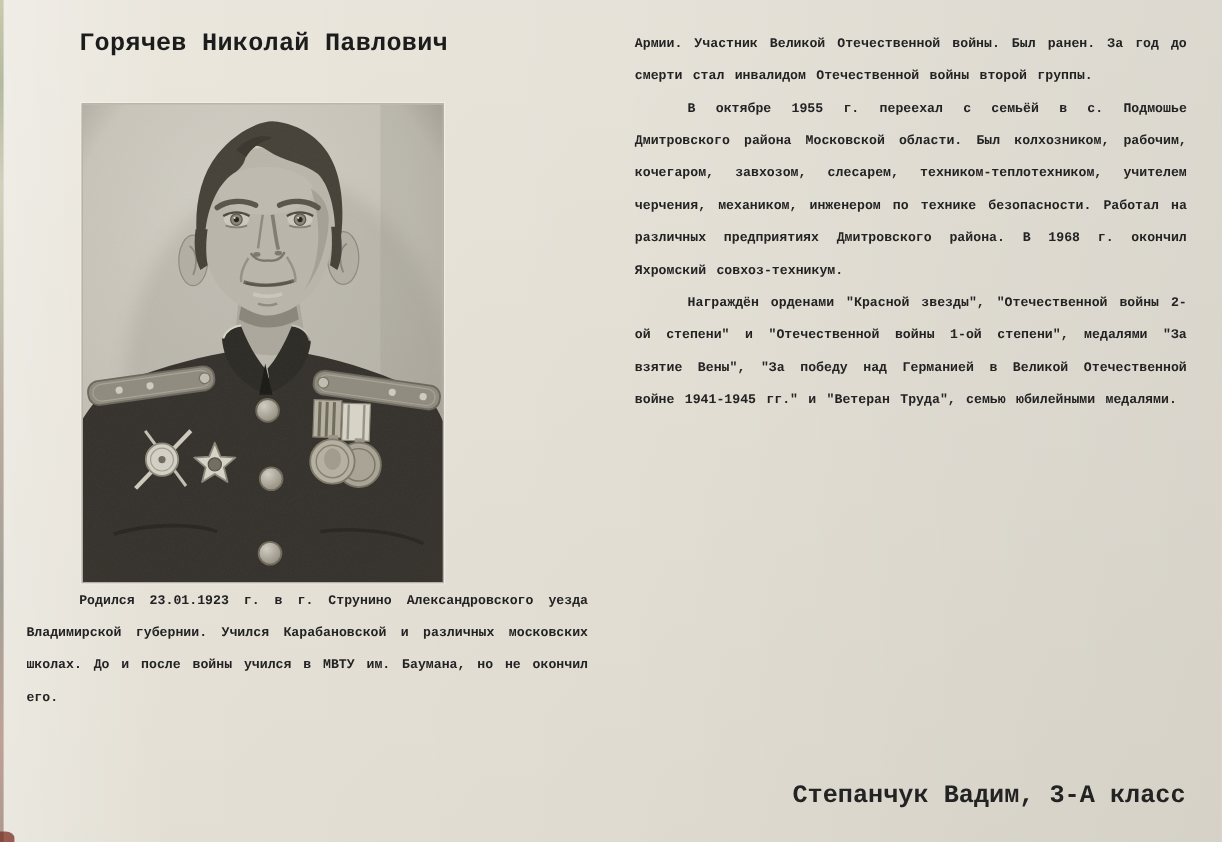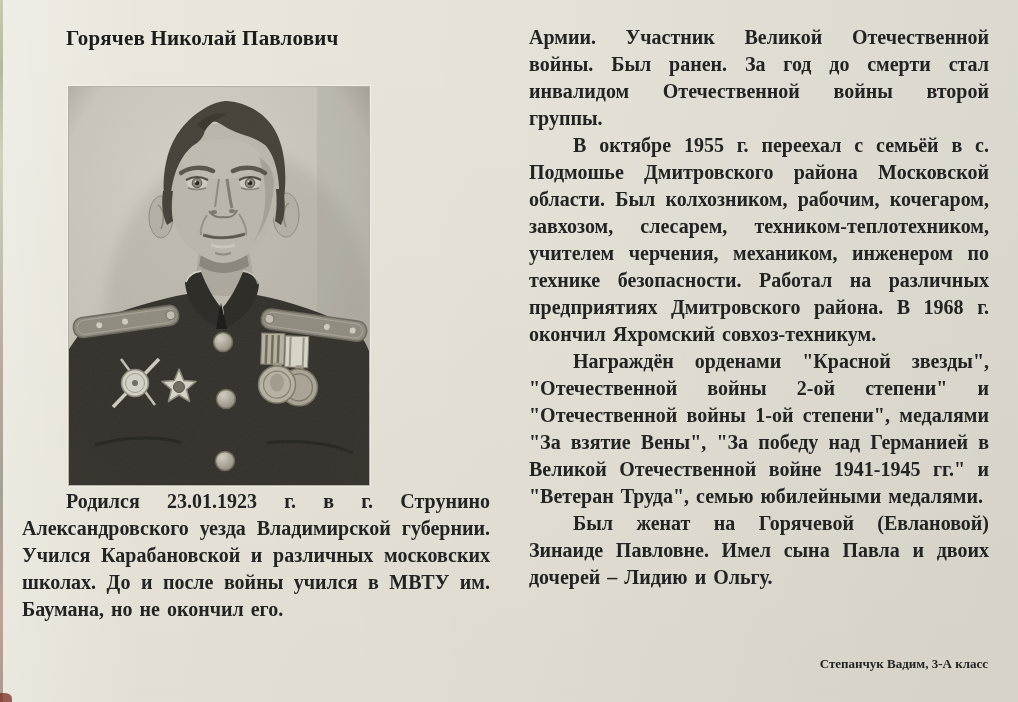--- a/index.html
+++ b/index.html
@@ -5,21 +5,21 @@
   html, body { margin: 0; padding: 0; background: #d8d5ca; }
   .page {
     position: relative;
     width: 1018px;
     height: 702px;
     overflow: hidden;
     background:
       linear-gradient(90deg, rgba(255,255,255,.28) 0%, rgba(255,255,255,0) 14%, rgba(0,0,0,.02) 52%, rgba(0,0,0,.045) 78%, rgba(0,0,0,.06) 100%),
       linear-gradient(180deg, rgba(255,255,255,.12), rgba(0,0,0,.02)),
       #e7e3d8;
-    font-family: Liberation Serif, serif;
+    font-family: Liberation Mono, monospace;
     font-weight: 700;
     color: #232323;
   }
   .scan-edge {
     position: absolute; left: 0; top: 0; width: 3px; height: 702px;
     background: linear-gradient(180deg,
       #9aa06a 0%, #6a7a4a 10%, #b0b08a 22%, #8a8a6a 38%,
       #7a5a4a 52%, #4a4a3a 70%, #8a4a3a 88%, #5a3a2a 100%);
     opacity: .45;
   }
@@ -39,27 +39,27 @@
   }
   .photo svg { display: block; }
   .left-text {
     position: absolute; left: 22px; top: 488px; width: 468px;
   }
   .col-right {
     position: absolute; left: 529px; top: 24px; width: 460px;
   }
   .para {
     margin: 0;
-    font-size: 20px; line-height: 27px;
+    font-size: 11px; line-height: 27px;
     text-align: justify; word-spacing: 2px;
   }
   .indent { text-indent: 44px; }
   .signature {
     position: absolute; right: 30px; top: 650px;
-    font-size: 13px; line-height: 27px; white-space: nowrap;
+    font-size: 21px; line-height: 27px; white-space: nowrap;
   }
 </style>
 </head>
 <body>
 
 <div class="page">
   <div class="scan-edge"></div>
   <div class="corner-spot"></div>
 
   <h1 class="title">Горячев Николай Павлович</h1>
@@ -227,17 +227,16 @@
   </figure>
 
   <div class="left-text">
     <p class="para indent">Родился 23.01.1923 г. в г. Струнино Александровского уезда Владимирской губернии. Учился Карабановской и различных московских школах. До и после войны учился в МВТУ им. Баумана, но не окончил его.</p>
   </div>
 
   <div class="col-right">
     <p class="para">Армии. Участник Великой Отечественной войны. Был ранен. За год до смерти стал инвалидом Отечественной войны второй группы.</p>
     <p class="para indent">В октябре 1955 г. переехал с семьёй в с. Подмошье Дмитровского района Московской области. Был колхозником, рабочим, кочегаром, завхозом, слесарем, техником-теплотехником, учителем черчения, механиком, инженером по технике безопасности. Работал на различных предприятиях Дмитровского района. В 1968 г. окончил Яхромский совхоз-техникум.</p>
     <p class="para indent">Награждён орденами "Красной звезды", "Отечественной войны 2-ой степени" и "Отечественной войны 1-ой степени", медалями "За взятие Вены", "За победу над Германией в Великой Отечественной войне 1941-1945 гг." и "Ветеран Труда", семью юбилейными медалями.</p>
-    <p class="para indent">Был женат на Горячевой (Евлановой) Зинаиде Павловне. Имел сына Павла и двоих дочерей – Лидию и Ольгу.</p>
   </div>
 
   <div class="signature">Степанчук Вадим, 3-А класс</div>
 </div>
 
 </body></html>

